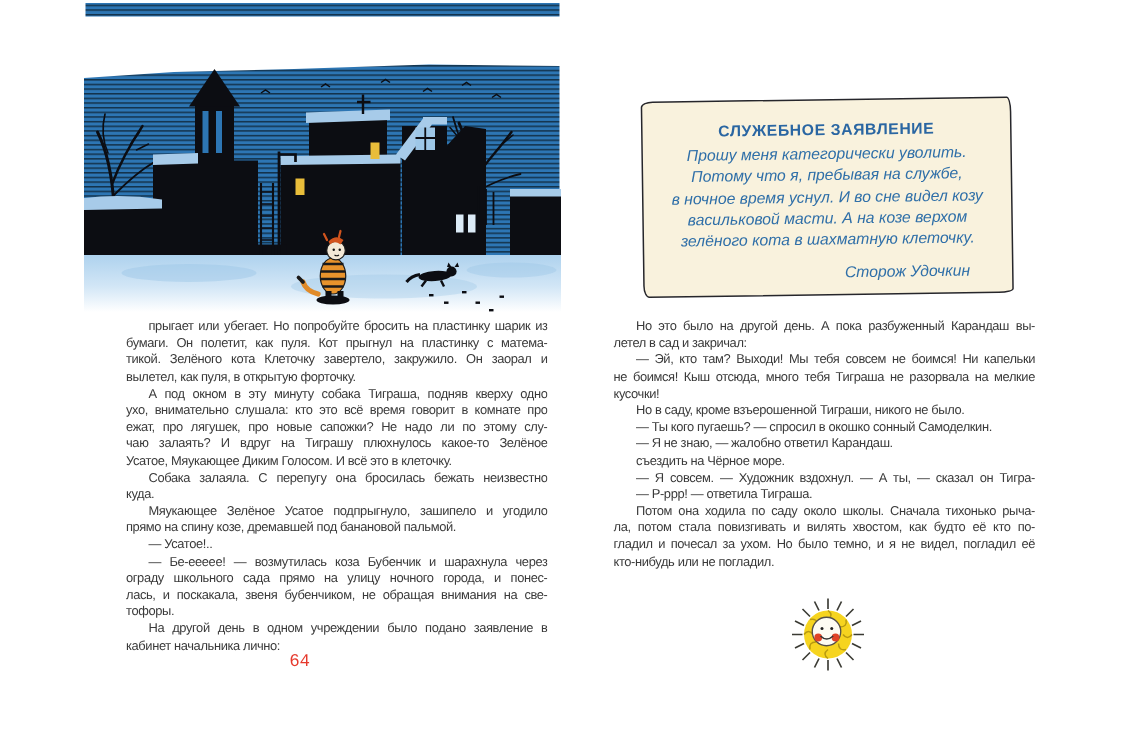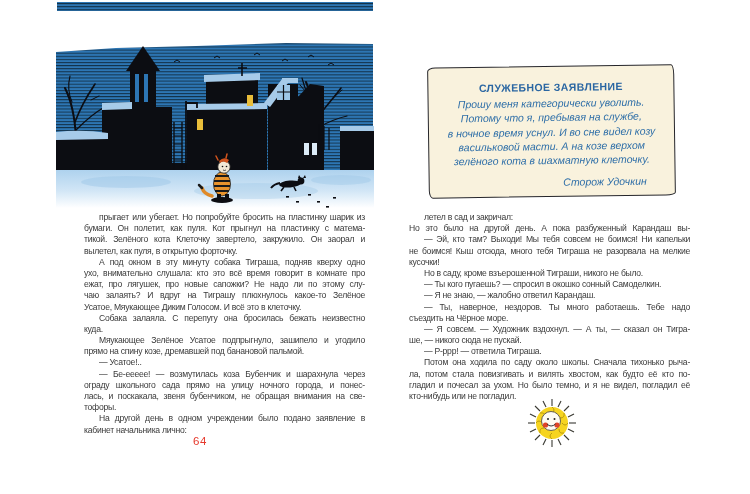--- a/index.html
+++ b/index.html
@@ -222,44 +222,42 @@
         <div class="note-line">Потому что я, пребывая на службе,</div>
         <div class="note-line">в ночное время уснул. И во сне видел козу</div>
         <div class="note-line">васильковой масти. А на козе верхом</div>
         <div class="note-line">зелёного кота в шахматную клеточку.</div>
       </div>
     <div class="note-sign">Сторож Удочкин</div>
   </div>
 
   <div class="textcol right-col" id="right-text">
       <div class="para">
+        <div class="line">Но это было на другой день. А пока разбуженный Карандаш вы-</div>
         <div class="line last">летел в сад и закричал:</div>
-        <div class="line">Но это было на другой день. А пока разбуженный Карандаш вы-</div>
       </div>
       <div class="para">
         <div class="line">— Эй, кто там? Выходи! Мы тебя совсем не боимся! Ни капельки</div>
         <div class="line">не боимся! Кыш отсюда, много тебя Тиграша не разорвала на мелкие</div>
         <div class="line last">кусочки!</div>
       </div>
       <div class="para">
         <div class="line last">Но в саду, кроме взъерошенной Тиграши, никого не было.</div>
       </div>
       <div class="para">
         <div class="line last">— Ты кого пугаешь? — спросил в окошко сонный Самоделкин.</div>
       </div>
       <div class="para">
         <div class="line last">— Я не знаю, — жалобно ответил Карандаш.</div>
       </div>
       <div class="para">
-        <div class="line">— Ты, наверное, нездоров. Ты много работаешь. Тебе надо</div>
         <div class="line last">съездить на Чёрное море.</div>
       </div>
       <div class="para">
         <div class="line">— Я совсем. — Художник вздохнул. — А ты, — сказал он Тигра-</div>
-        <div class="line last">ше, — никого сюда не пускай.</div>
       </div>
       <div class="para">
         <div class="line last">— Р-ррр! — ответила Тиграша.</div>
       </div>
       <div class="para">
         <div class="line">Потом она ходила по саду около школы. Сначала тихонько рыча-</div>
         <div class="line">ла, потом стала повизгивать и вилять хвостом, как будто её кто по-</div>
         <div class="line">гладил и почесал за ухом. Но было темно, и я не видел, погладил её</div>
         <div class="line last">кто-нибудь или не погладил.</div>
       </div>

